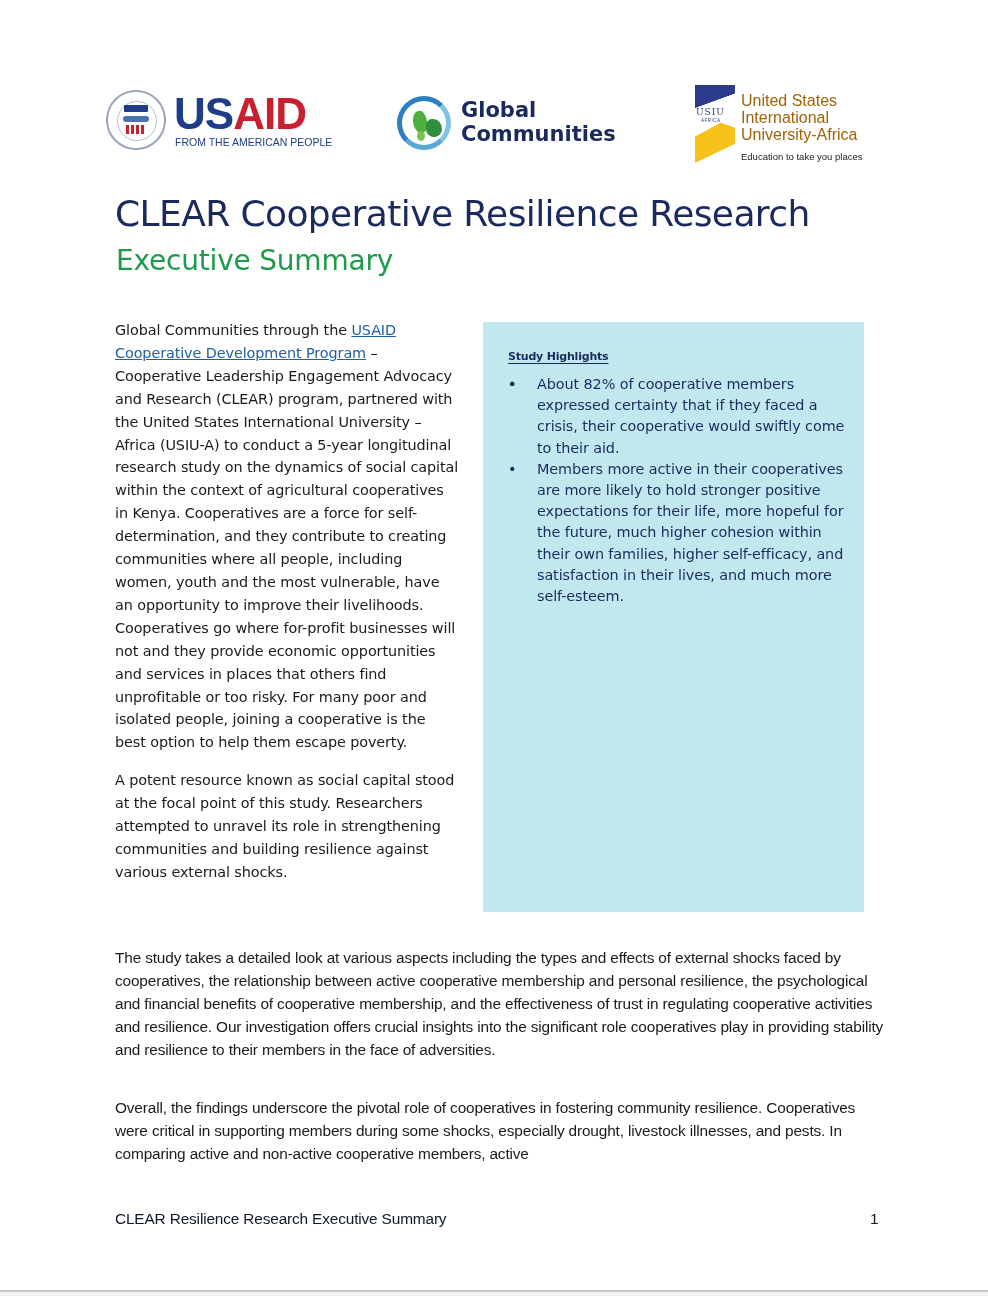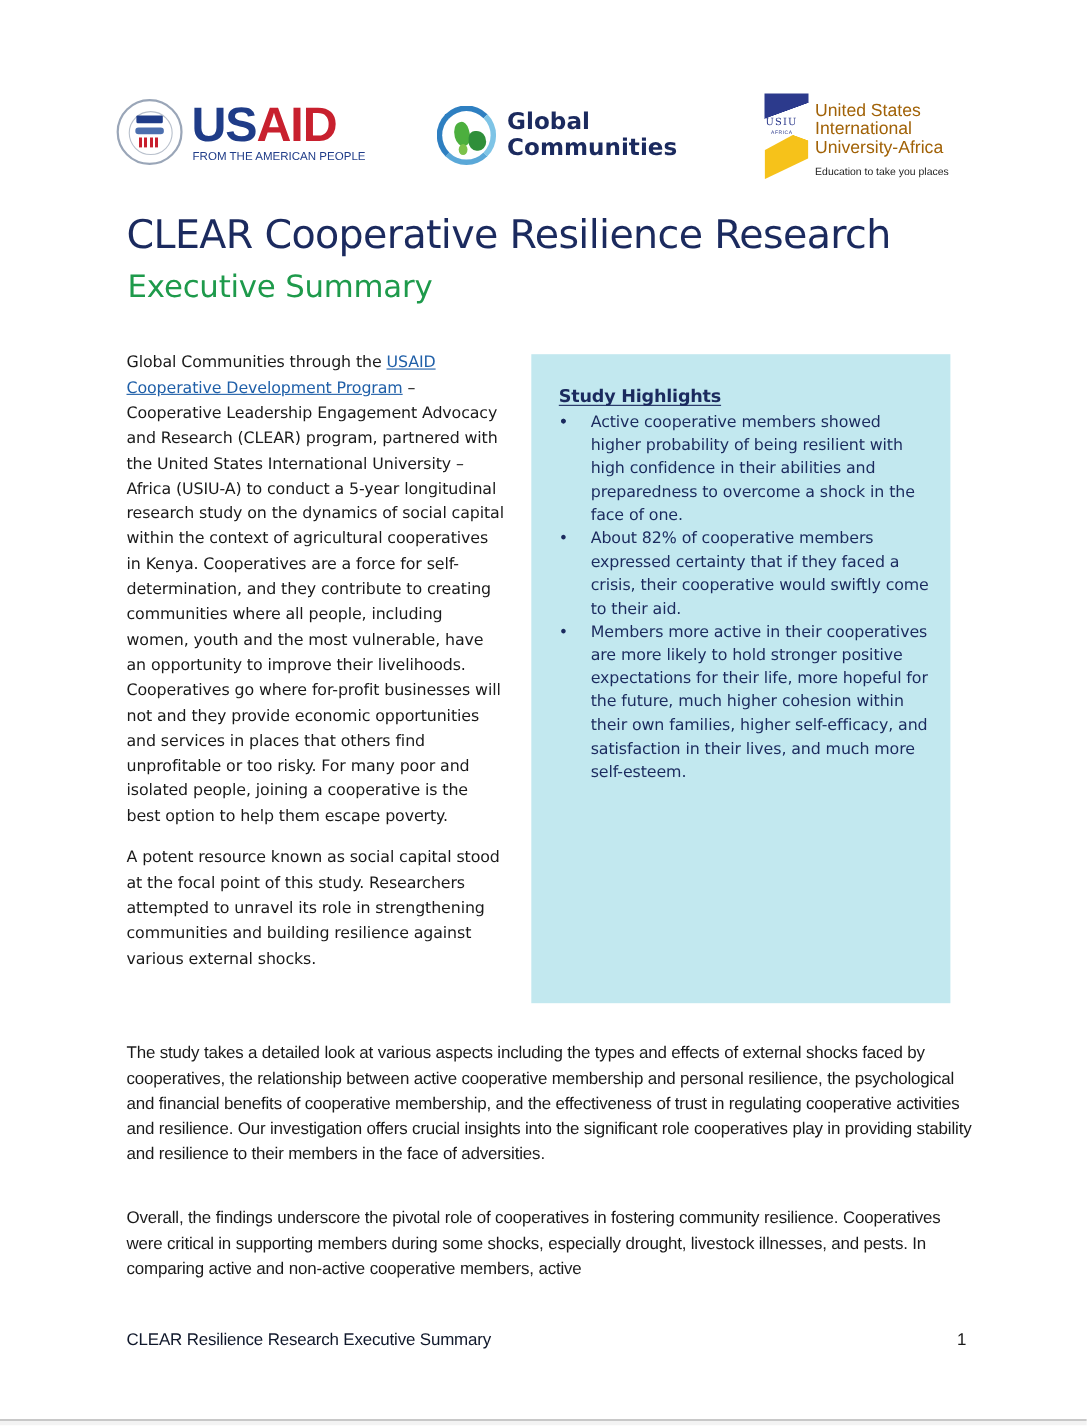--- a/index.html
+++ b/index.html
@@ -41,21 +41,21 @@
   .subtitle { position: absolute; left: 116px; top: 246px; font-family: "DejaVu Sans", sans-serif; font-size: 28px; color: #1e9a4b; white-space: nowrap; line-height: 30px; letter-spacing: -0.2px; }
 
   
   .body-text { font-family: "DejaVu Sans", sans-serif; font-size: 14.4px; line-height: 22.9px; color: #1a1a1a; letter-spacing: -0.1px; }
   .col-left { position: absolute; left: 115px; top: 319px; width: 345px; }
   .col-left p { margin: 0; }
   .col-left .p2 { margin-top: 15px; }
   a.link { color: #1f5fa8; text-decoration: underline; }
 
   .callout { position: absolute; left: 483px; top: 322px; width: 381px; height: 590px; background: #c2e8ef; }
-  .callout .heading { position: absolute; left: 25px; top: 28px; font-family: "DejaVu Sans", sans-serif; font-weight: 700; font-size: 16px; color: #1b2a5e; text-decoration: underline; text-underline-offset: 3px; letter-spacing: -0.2px; }
+  .callout .heading { position: absolute; left: 25px; top: 28px; font-family: "DejaVu Sans", sans-serif; font-weight: 700; font-size: 11px; color: #1b2a5e; text-decoration: underline; text-underline-offset: 3px; letter-spacing: -0.2px; }
   .callout ul { position: absolute; left: 25px; top: 52px; width: 340px; margin: 0; padding: 0; list-style: none; }
   .callout li { position: relative; padding-left: 29px; font-family: "DejaVu Sans", sans-serif; font-size: 14.4px; line-height: 21.2px; color: #1b2a5e; letter-spacing: -0.1px; }
   .callout li .bullet { position: absolute; left: 0; top: 0; width: 10px; text-align: left; }
 
   .full-width { position: absolute; left: 115px; width: 770px; }
   .fw1 { top: 946px; }
   .fw2 { top: 1096px; }
   .full-width p { margin: 0; font-family: "Liberation Sans", sans-serif; font-size: 15.4px; line-height: 23px; letter-spacing: -0.15px; color: #1a1a1a; }
 
   .footer-title { position: absolute; left: 115px; top: 1210px; font-family: "Liberation Sans", sans-serif; font-size: 15.4px; color: #0f172a; letter-spacing: -0.15px; }
@@ -107,21 +107,21 @@
 
   <div class="col-left body-text">
     <p><span>Global Communities through the </span><a class="link" href="#">USAID Cooperative Development Program</a><span> – Cooperative Leadership Engagement Advocacy and Research (CLEAR) program, partnered with the United States International University – Africa (USIU-A) to conduct a 5-year longitudinal research study on the dynamics of social capital within the context of agricultural cooperatives in Kenya. Cooperatives are a force for self-determination, and they contribute to creating communities where all people, including women, youth and the most vulnerable, have an opportunity to improve their livelihoods. Cooperatives go where for-profit businesses will not and they provide economic opportunities and services in places that others find unprofitable or too risky. For many poor and isolated people, joining a cooperative is the best option to help them escape poverty.</span></p>
     <p class="p2">A potent resource known as social capital stood at the focal point of this study. Researchers attempted to unravel its role in strengthening communities and building resilience against various external shocks.</p>
   </div>
 
   <aside class="callout">
     <div class="heading">Study Highlights</div>
     <ul>
       <li><span class="bullet">•</span></li>
-      <li><span class="bullet">•</span><span>Active cooperative members showed higher probability of being resilient with high confidence in their abilities and preparedness to overcome a shock in the face of one.</span></li>
+      <li><span class="bullet">•</span></li>
       <li><span class="bullet">•</span><span>About 82% of cooperative members expressed certainty that if they faced a crisis, their cooperative would swiftly come to their aid.</span></li>
       <li><span class="bullet">•</span><span>Members more active in their cooperatives are more likely to hold stronger positive expectations for their life, more hopeful for the future, much higher cohesion within their own families, higher self-efficacy, and satisfaction in their lives, and much more self-esteem.</span></li>
     </ul>
   </aside>
 
   <div class="full-width fw1">
     <p>The study takes a detailed look at various aspects including the types and effects of external shocks faced by cooperatives, the relationship between active cooperative membership and personal resilience, the psychological and financial benefits of cooperative membership, and the effectiveness of trust in regulating cooperative activities and resilience. Our investigation offers crucial insights into the significant role cooperatives play in providing stability and resilience to their members in the face of adversities.</p>
   </div>
   <div class="full-width fw2">
     <p>Overall, the findings underscore the pivotal role of cooperatives in fostering community resilience. Cooperatives were critical in supporting members during some shocks, especially drought, livestock illnesses, and pests. In comparing active and non-active cooperative members, active</p>

